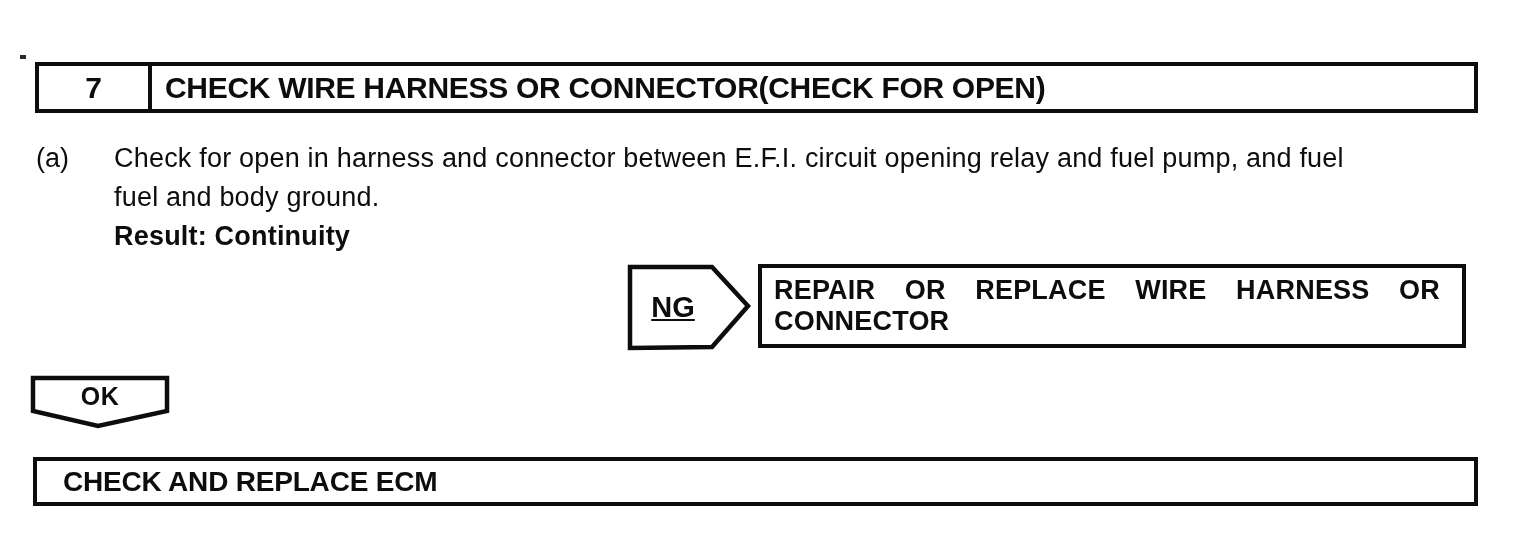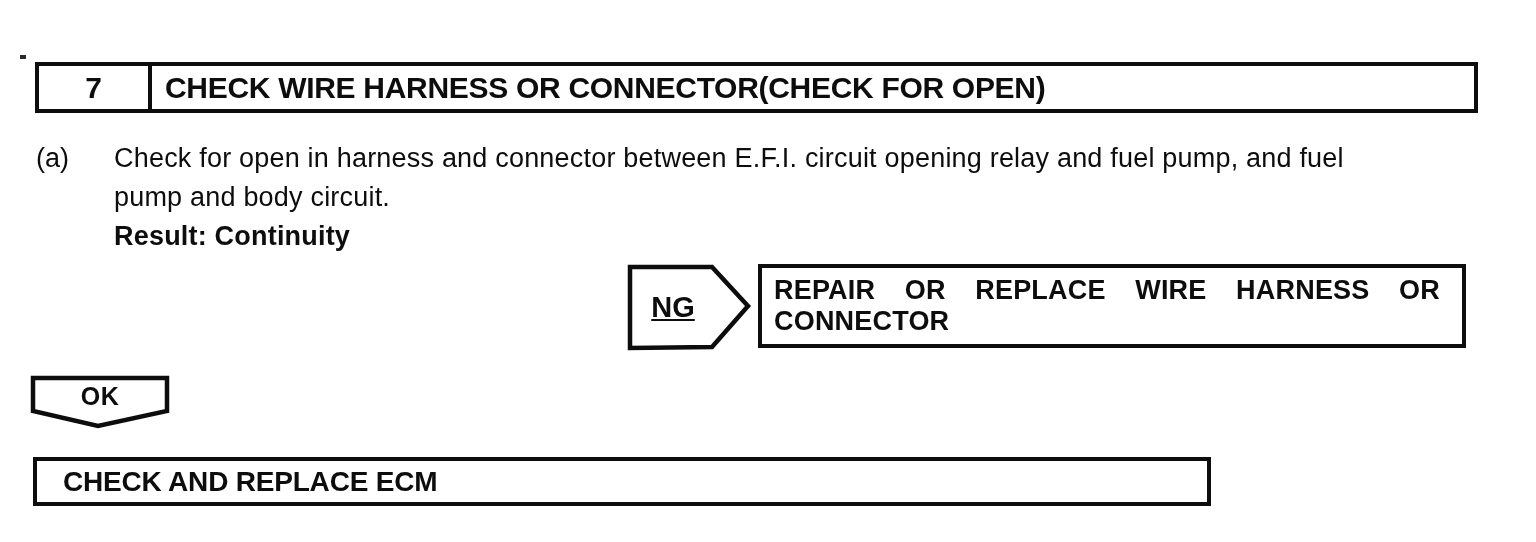--- a/index.html
+++ b/index.html
@@ -113,21 +113,21 @@
     justify-content: center;
     font-weight: bold;
     font-size: 25px;
     letter-spacing: 0.5px;
   }
 
   
   .ecm-box {
     position: absolute;
     left: 33px; top: 457px;
-    width: 1178px; height: 49px;
+    width: 1445px; height: 49px;
     border: 4px solid #0d0d0d;
     background: #ffffff;
     display: flex;
     align-items: center;
     padding-left: 26px;
     font-weight: bold;
     font-size: 28px;
     letter-spacing: -0.2px;
     white-space: nowrap;
   }
@@ -148,21 +148,21 @@
   <div class="scan-speck"></div>
 
   <div class="step-header">
     <div class="step-number-cell">7</div>
     <div class="step-title">CHECK WIRE HARNESS OR CONNECTOR(CHECK FOR OPEN)</div>
   </div>
 
   <div class="instruction-marker">(a)</div>
   <div class="instruction-block">
     <div class="instruction-line">Check for open in harness and connector between E.F.I. circuit opening relay and fuel pump, and fuel</div>
-    <div class="instruction-line">pump and body circuit.</div>
+    <div class="instruction-line">fuel and body ground.</div>
     <div class="instruction-line result-line">Result: Continuity</div>
   </div>
 
   <div class="ng-arrow-wrap">
     <svg width="128" height="90" viewBox="0 0 128 90">
       <polygon points="4,5 86,5 122,44 86,85 4,86" fill="#ffffff" stroke="#0d0d0d" stroke-width="4.5" stroke-linejoin="miter"></polygon>
     </svg>
     <div class="ng-label">NG</div>
   </div>
 

